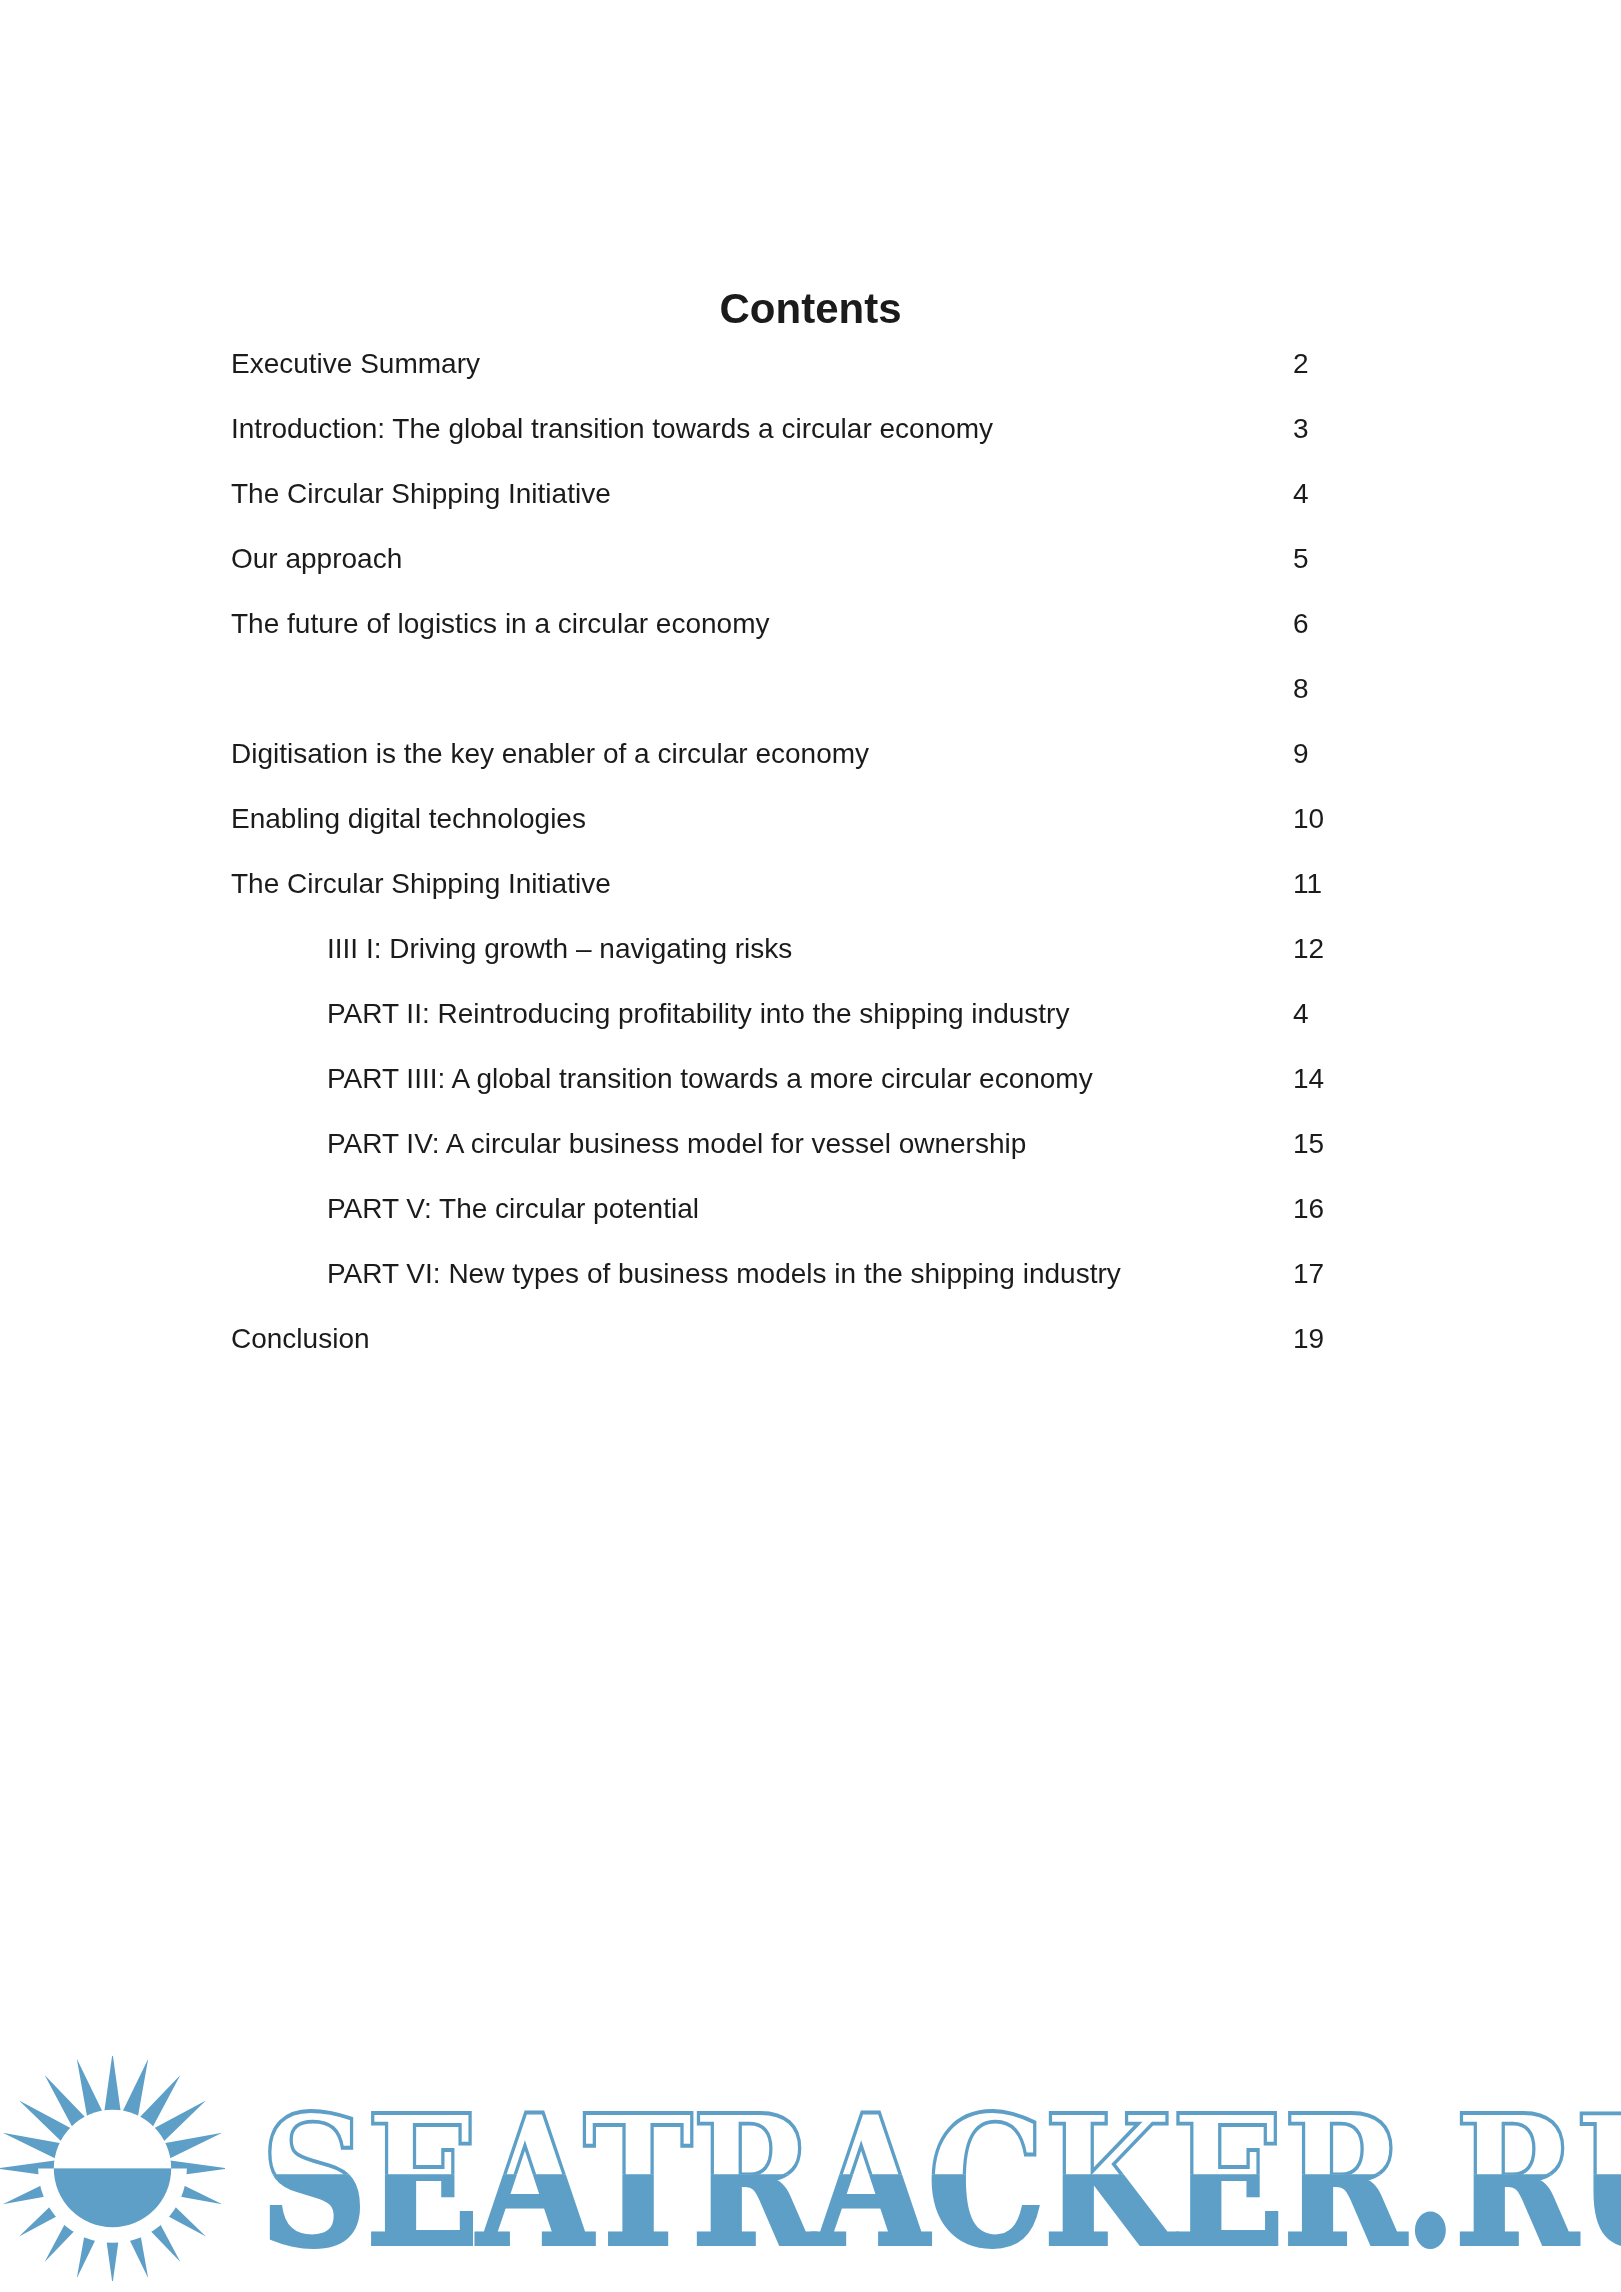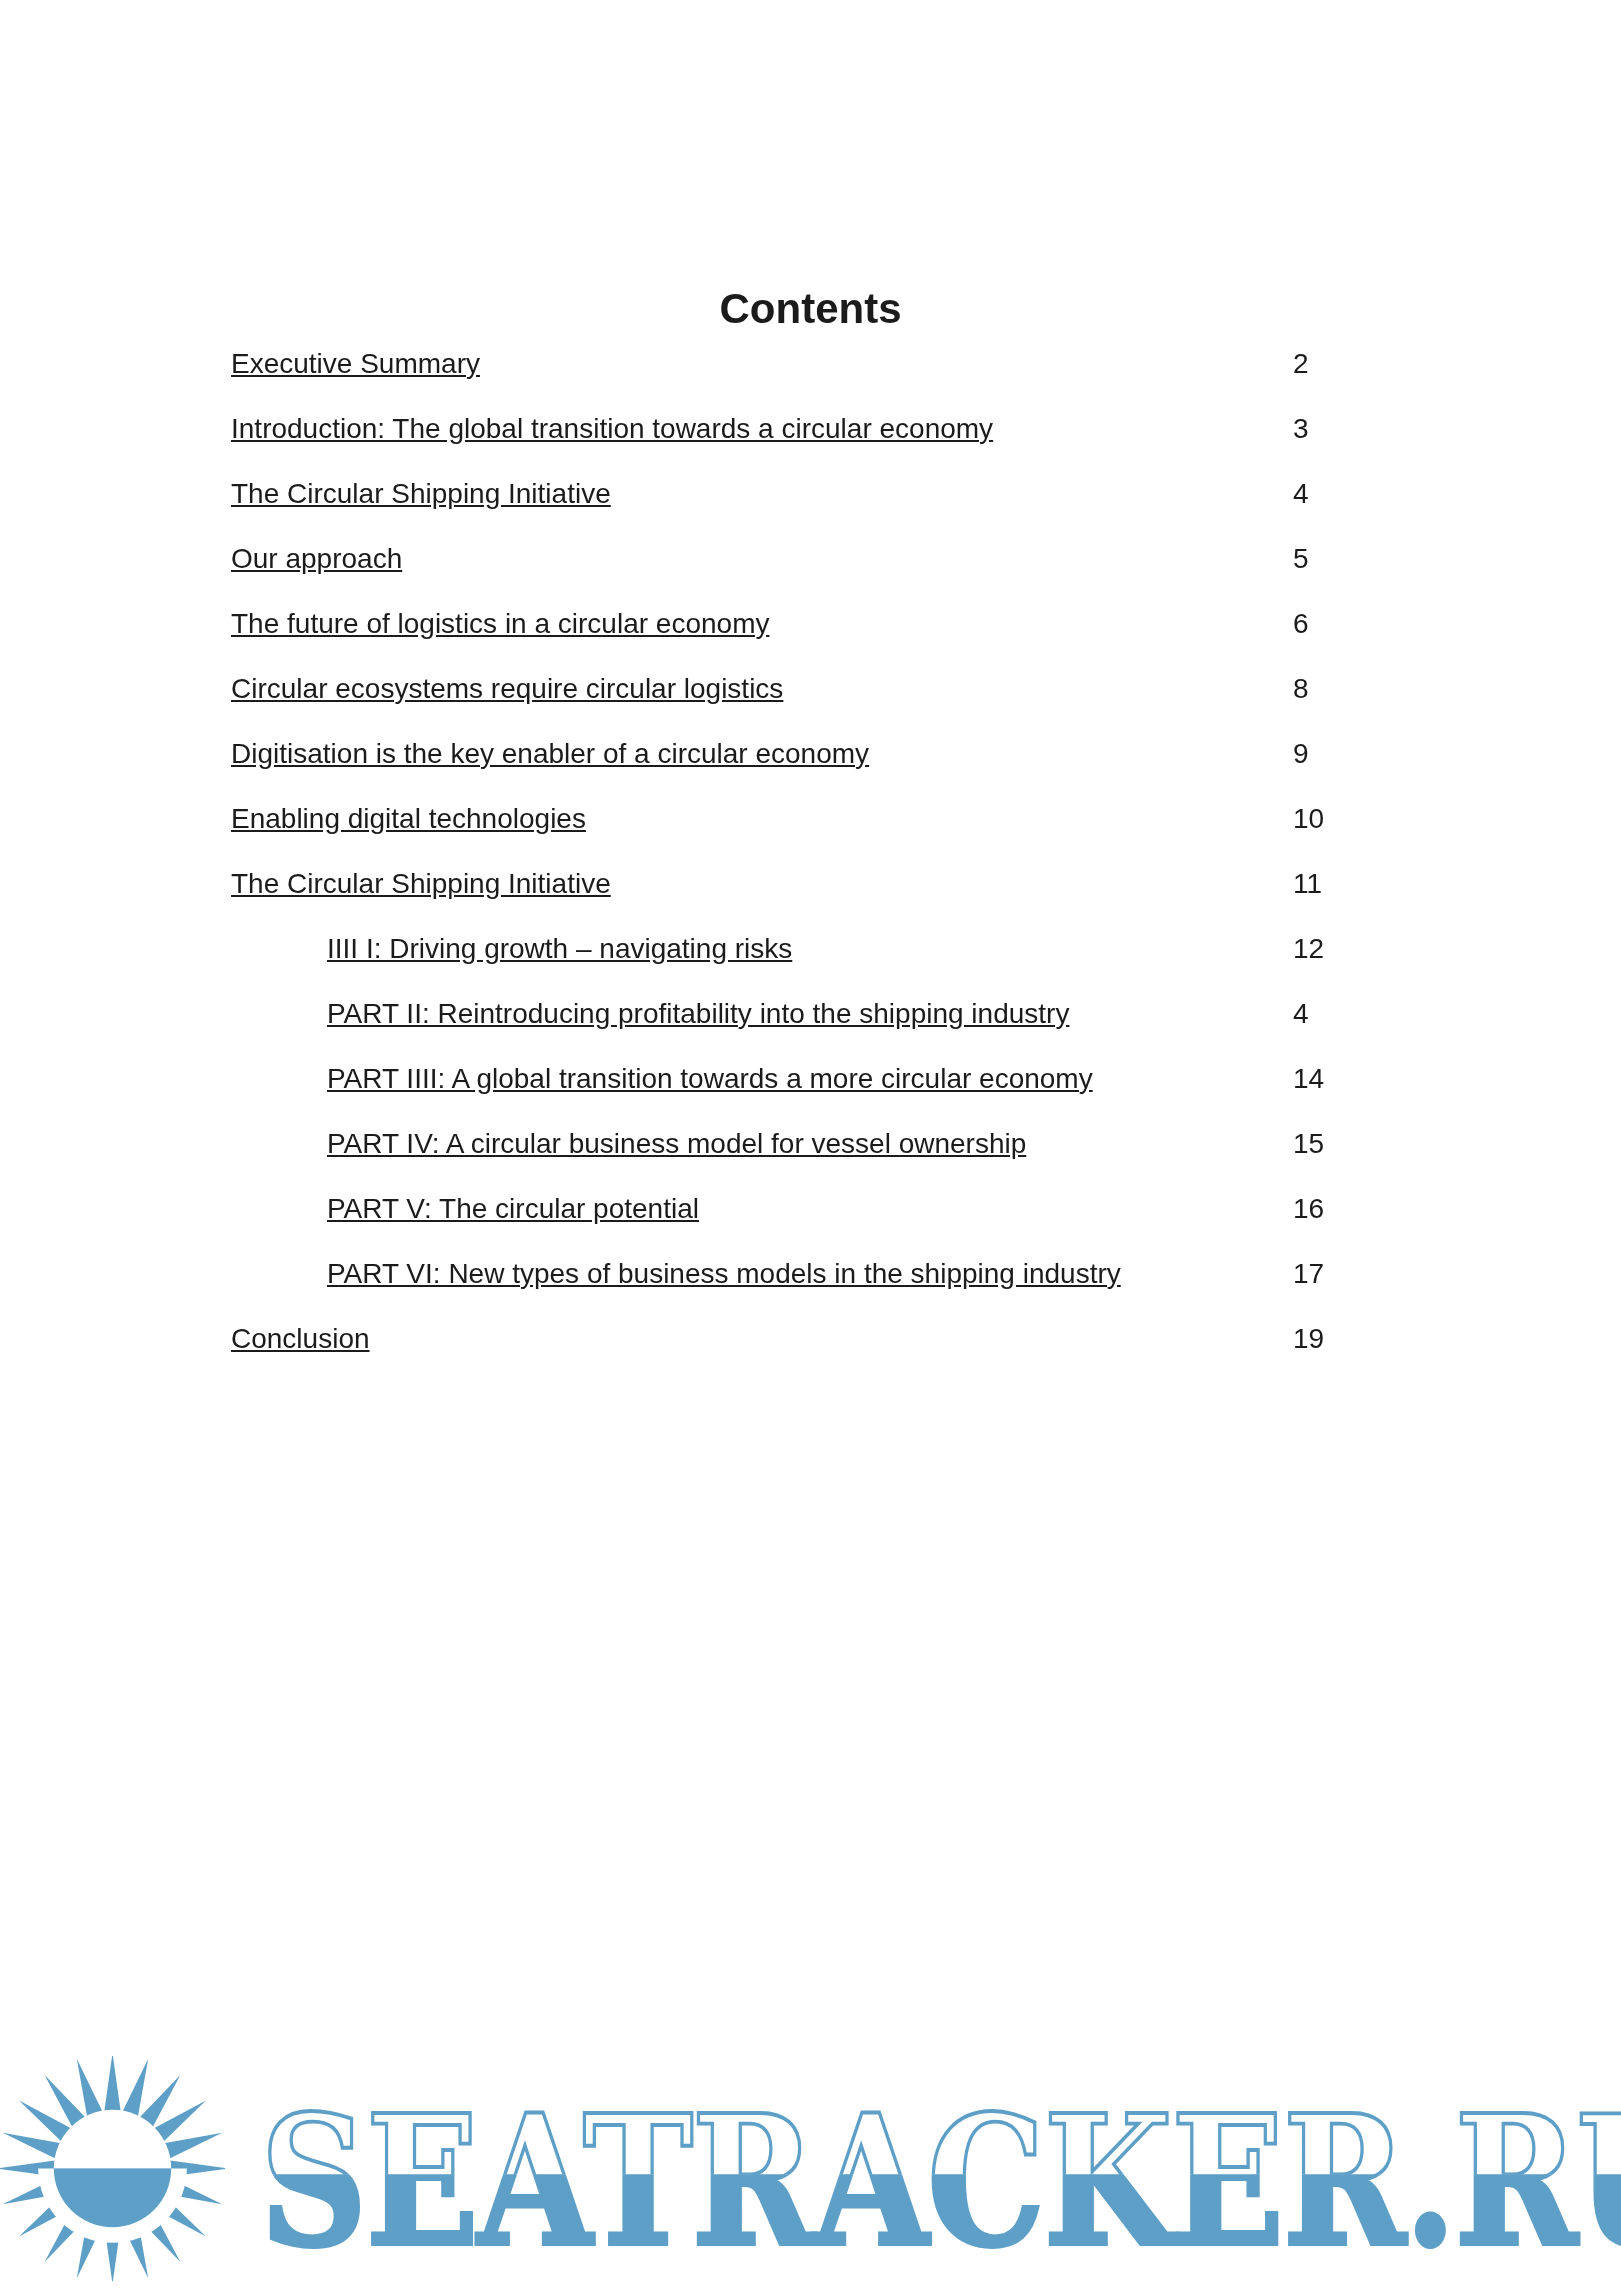--- a/index.html
+++ b/index.html
@@ -22,21 +22,21 @@
   .toc{
     position:absolute; left:231px; top:331px; right:0;
   }
   .toc-row{
     position:relative;
     height:65px;
     display:flex; align-items:center;
     font-size:28px;
   }
   .toc-row.indent .toc-label{ padding-left:96px; }
-  .toc-label{ white-space:nowrap;text-decoration:underline; }
+  .toc-label{ white-space:nowrap; }
   .toc-page{
     position:absolute; left:1062px; top:0;
     height:65px; display:flex; align-items:center;
   }
   
   .watermark{ position:absolute; left:0; top:2039px; width:1621px; height:254px; }
   .sun{ position:absolute; left:0px; top:16.7px; width:225px; height:225px; }
   .sun .blue{ fill:var(--wm); }
   .sun .white{ fill:#ffffff; }
   .wm-text{
@@ -82,21 +82,20 @@
     </div>
     <div class="toc-row">
       <span class="toc-label">Our approach</span>
       <span class="toc-page">5</span>
     </div>
     <div class="toc-row">
       <span class="toc-label">The future of logistics in a circular economy</span>
       <span class="toc-page">6</span>
     </div>
     <div class="toc-row">
-      <span class="toc-label">Circular ecosystems require circular logistics</span>
       <span class="toc-page">8</span>
     </div>
     <div class="toc-row">
       <span class="toc-label">Digitisation is the key enabler of a circular economy</span>
       <span class="toc-page">9</span>
     </div>
     <div class="toc-row">
       <span class="toc-label">Enabling digital technologies</span>
       <span class="toc-page">10</span>
     </div>

